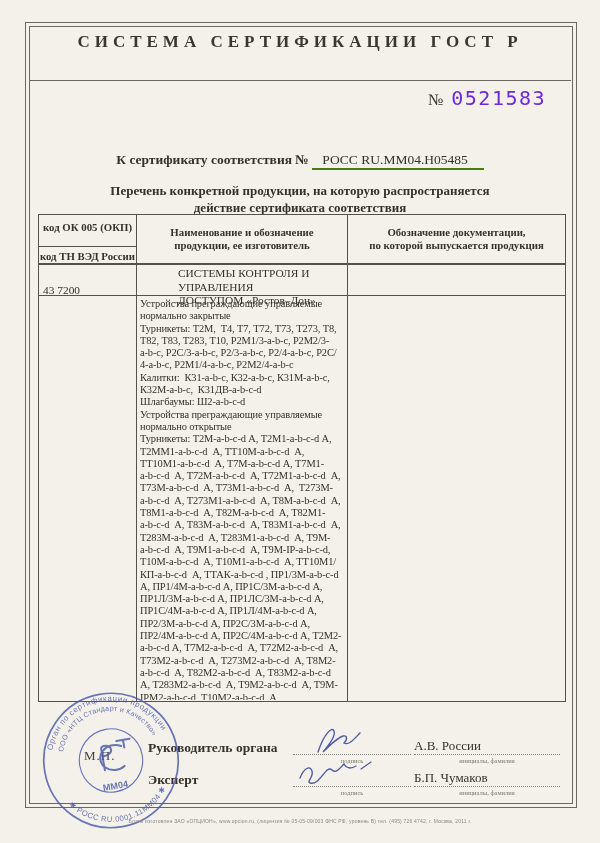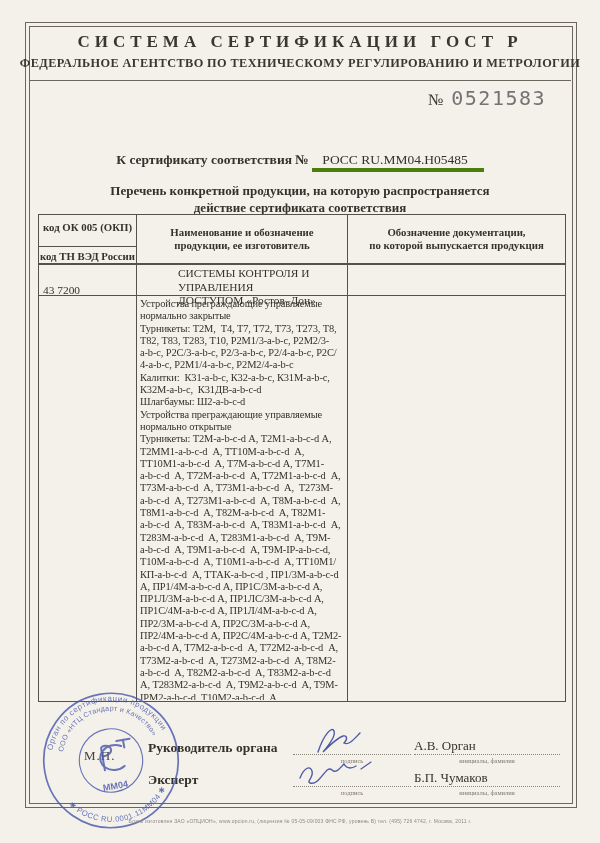--- a/index.html
+++ b/index.html
@@ -14,21 +14,21 @@
   .frame-inner{position:absolute;left:3px;top:3px;right:3px;bottom:3px;border:1px solid #6b675e;}
   .hdr-rule{left:29px;top:80px;width:542px;height:1px;background:#6b675e;}
   .sys-title{top:32px;font-size:17px;font-weight:bold;letter-spacing:5px;color:#3a3731;}
   .agency-title{top:56px;font-size:12.3px;font-weight:bold;letter-spacing:0.4px;color:#3a3731;}
   .blank-no{left:428px;top:86px;width:150px;display:flex;align-items:baseline;gap:8px;}
   .blank-no .nsign{font-size:16px;color:#3a3731;}
   .blank-no .digits{font-family:"DejaVu Sans Mono", monospace;font-size:20px;letter-spacing:1.5px;}
   .doc-title{top:117px;font-size:18px;font-weight:bold;letter-spacing:2.5px;}
   .cert-line{top:152px;font-size:13.5px;}
   .cert-line .lbl{font-weight:bold;}
-  .cert-line .val{border-bottom:4px solid #4d7c0f;padding:0 16px 1px 10px;}
+  .cert-line .val{border-bottom:2px solid #4d7c0f;padding:0 16px 1px 10px;}
   .purpose{top:183px;font-size:13px;font-weight:bold;line-height:16.5px;white-space:pre-line;}
   
   .tbl{left:38px;top:214px;width:526px;height:486px;border:1.4px solid #55524a;}
   .vline{position:absolute;top:0;bottom:0;width:1px;background:#55524a;}
   .hline{position:absolute;left:0;right:0;height:1px;background:#55524a;}
   .cell{position:absolute;overflow:hidden;}
   .th{font-weight:bold;font-size:10.8px;line-height:13px;text-align:center;white-space:pre-line;}
   .td{font-size:11.4px;line-height:13.5px;white-space:pre-line;}
   .devlist{font-size:10.45px;line-height:12.3px;white-space:pre;letter-spacing:-0.12px;}
   
@@ -44,26 +44,25 @@
 </head>
 <body>
 
 <div class="page">
 
   <div class="abs frame-outer">
     <div class="frame-inner"></div>
   </div>
 
   <div class="abs ctr sys-title">СИСТЕМА СЕРТИФИКАЦИИ ГОСТ Р</div>
-  <div class="abs ctr agency-title">ФЕДЕРАЛЬНОЕ АГЕНТСТВО ПО ТЕХНИЧЕСКОМУ РЕГУЛИРОВАНИЮ И МЕТРОЛОГИИ</div>
   <div class="abs hdr-rule"></div>
 
   <div class="abs blank-no">
     <span class="nsign">№</span>
-    <span class="digits" style="color:#737373;">0521583</span>
+    <span class="digits" style="color:#6d28d9;">0521583</span>
   </div>
 
   <div class="abs ctr cert-line">
     <span class="lbl">К сертификату соответствия №</span>
     <span class="val">РОСС RU.ММ04.Н05485</span>
   </div>
   <div class="abs ctr purpose">Перечень конкретной продукции,  на которую распространяется
 действие сертификата соответствия</div>
 
   <div class="abs tbl">
@@ -117,21 +116,21 @@
 a-b-c-d  А, Т82М2-a-b-c-d  А, Т83М2-a-b-c-d
 А, Т283М2-a-b-c-d  А, Т9М2-a-b-c-d  А, Т9М-
 IРМ2-a-b-c-d, Т10М2-a-b-c-d  А,</div>
   </div>
 
   <div class="abs mp" style="left:44px;top:748px;">М.П.</div>
 
   <div class="abs role" style="left:148px;top:740px;">Руководитель органа</div>
   <div class="abs sig-rule" style="left:293px;top:753px;width:118px;"></div>
   <div class="abs tiny" style="left:293px;top:757px;width:118px;">подпись</div>
-  <div class="abs name" style="left:414px;top:738px;">А.В. Орган</div>
+  <div class="abs name" style="left:414px;top:738px;">А.В. России</div>
   <div class="abs sig-rule" style="left:414px;top:753px;width:146px;"></div>
   <div class="abs tiny" style="left:414px;top:757px;width:146px;">инициалы, фамилия</div>
 
   <div class="abs role" style="left:148px;top:772px;">Эксперт</div>
   <div class="abs sig-rule" style="left:293px;top:785px;width:118px;"></div>
   <div class="abs tiny" style="left:293px;top:789px;width:118px;">подпись</div>
   <div class="abs name" style="left:414px;top:770px;">Б.П. Чумаков</div>
   <div class="abs sig-rule" style="left:414px;top:785px;width:146px;"></div>
   <div class="abs tiny" style="left:414px;top:789px;width:146px;">инициалы, фамилия</div>
 

